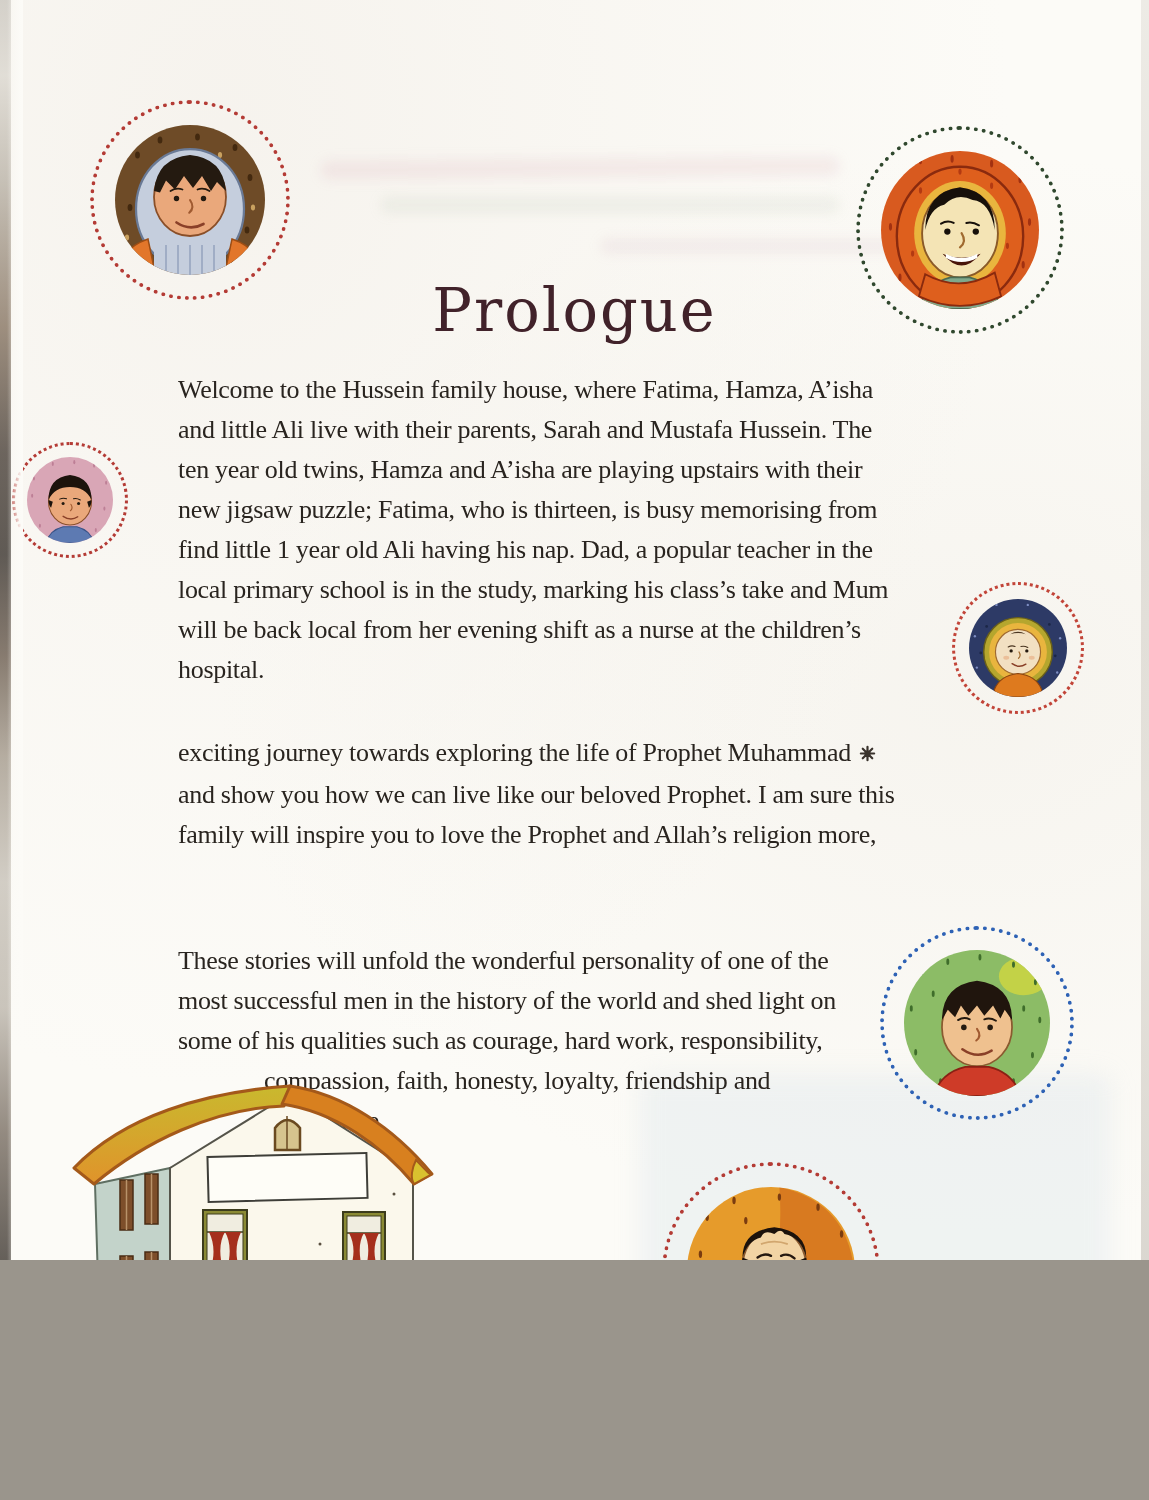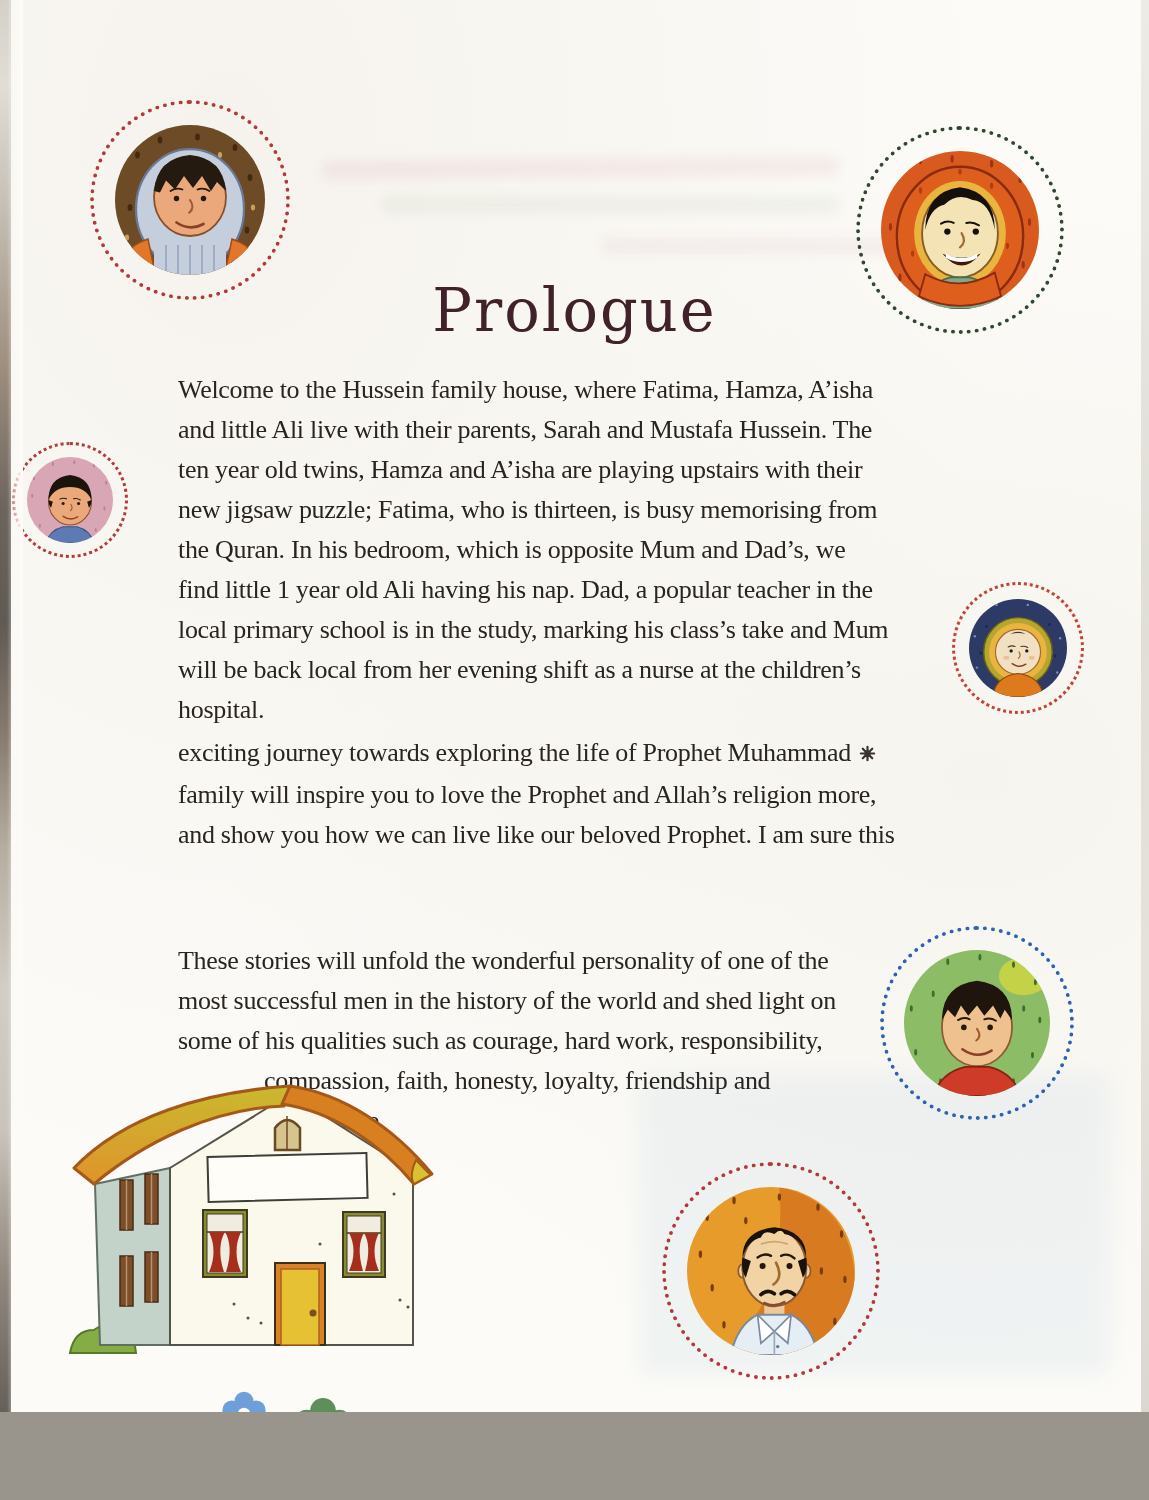--- a/index.html
+++ b/index.html
@@ -1,17 +1,17 @@
 <!DOCTYPE html>
 <html><head>
 <meta charset="utf-8">
 <style>
   html,body{margin:0;padding:0;background:#9a958c;}
   .page{
-    position:relative;width:1149px;height:1412px;margin:0 auto;
+    position:relative;width:1149px;height:1260px;margin:0 auto;
     background:#fcfbf7;
     background-image:radial-gradient(ellipse at 20% 10%, rgba(240,235,228,.5), rgba(0,0,0,0) 60%),
                      radial-gradient(ellipse at 85% 55%, rgba(238,234,226,.4), rgba(0,0,0,0) 55%);
     overflow:hidden;font-family:"Liberation Serif",serif;
   }
   
   .edge-left{position:absolute;left:0;top:0;width:11px;height:100%;z-index:10;opacity:.72;
     background:linear-gradient(to bottom,#c6c2ba 0%,#d8d4cc 6%,#b5aea2 14%,#7a6652 26%,#362c24 36%,#241d17 44%,#5a4a3c 52%,#9a8f80 60%,#c2bcb2 70%,#b6afa4 80%,#6a5e52 90%,#2a231c 100%);}
   .edge-left-fade{position:absolute;left:7px;top:0;width:16px;height:100%;z-index:10;
     background:linear-gradient(to right,rgba(252,251,247,0),#fcfbf7 90%);}
@@ -47,36 +47,35 @@
   <div class="ghost" style="left:600px;top:238px;width:300px;height:16px;background:rgba(200,160,170,.12);"></div>
   <div class="ghost" style="left:640px;top:1075px;width:470px;height:300px;background:rgba(195,215,228,.22);filter:blur(12px);"></div>
 
   <div class="title">Prologue</div>
 
   <div class="para" style="top:370px">
     <div class="tline">Welcome to the Hussein family house, where Fatima, Hamza, A’isha</div>
     <div class="tline">and little Ali live with their parents, Sarah and Mustafa Hussein. The</div>
     <div class="tline">ten year old twins, Hamza and A’isha are playing upstairs with their</div>
     <div class="tline">new jigsaw puzzle; Fatima, who is thirteen, is busy memorising from</div>
-    <div class="tline">the Quran. In his bedroom, which is opposite Mum and Dad’s, we</div>
     <div class="tline">find little 1 year old Ali having his nap. Dad, a popular teacher in the</div>
     <div class="tline">local primary school is in the study, marking his class’s take and Mum</div>
     <div class="tline">will be back local from her evening shift as a nurse at the children’s</div>
     <div class="tline">hospital.</div>
   </div>
 
   <div class="para" style="top:733px">
     <div class="tline"><span>exciting journey towards exploring the life of Prophet Muhammad</span><span class="pbuh"><svg width="19" height="19" viewBox="0 0 20 20">
             <g fill="none" stroke="#3a332c" stroke-width="2.3" stroke-linecap="round">
               <path d="M10,3 V17 M3,10 H17 M5,5 L15,15 M15,5 L5,15"></path>
             </g>
             <circle cx="10" cy="10" r="3.2" fill="#3a332c"></circle>
           </svg></span></div>
+    <div class="tline">and show you how we can live like our beloved Prophet. I am sure this</div>
     <div class="tline">family will inspire you to love the Prophet and Allah’s religion more,</div>
-    <div class="tline">and show you how we can live like our beloved Prophet. I am sure this</div>
   </div>
 
   <div class="para" style="top:941px">
     <div class="tline">These stories will unfold the wonderful personality of one of the</div>
     <div class="tline">most successful men in the history of the world and shed light on</div>
     <div class="tline">some of his qualities such as courage, hard work, responsibility,</div>
     <div class="tline ind1">compassion, faith, honesty, loyalty, friendship and</div>
     <div class="tline ind2">many more.</div>
   </div>
 

